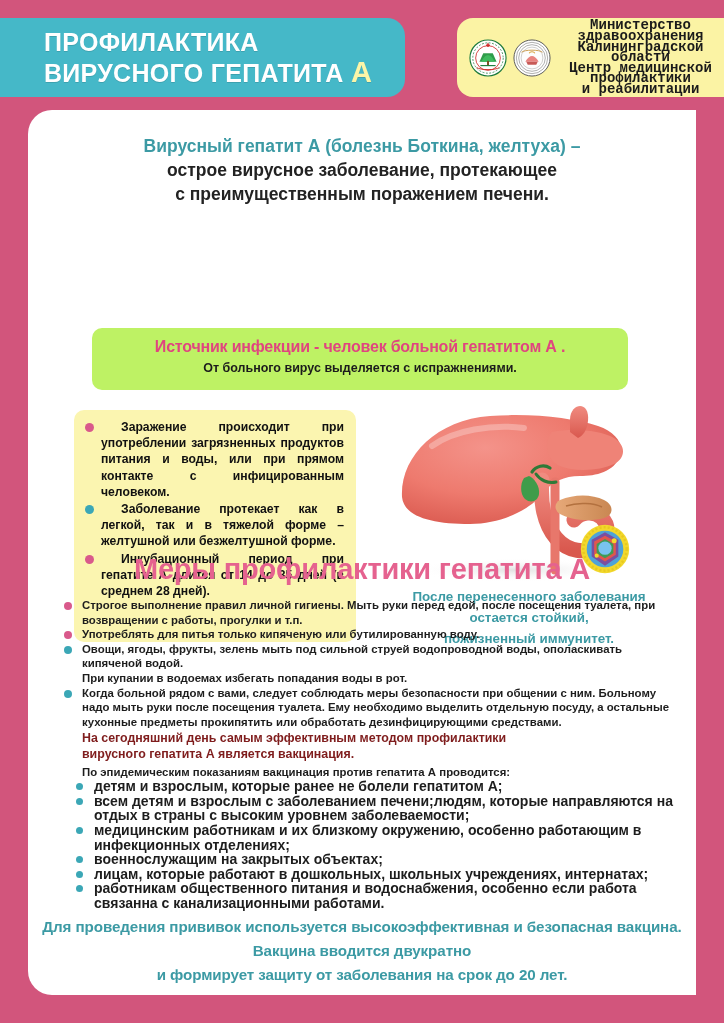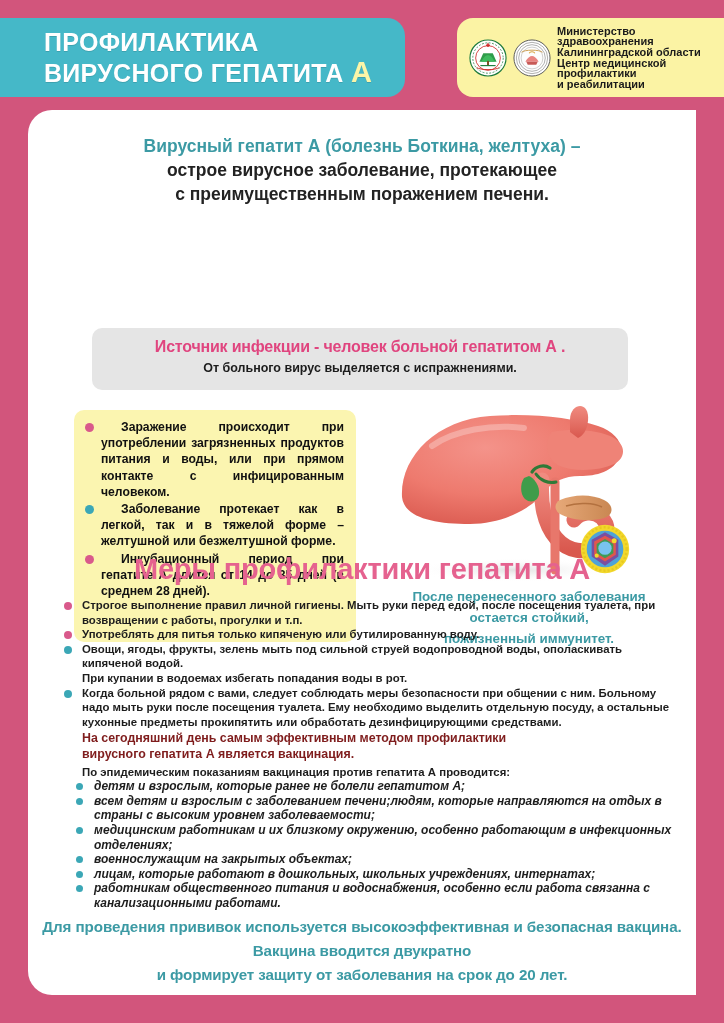--- a/index.html
+++ b/index.html
@@ -48,25 +48,26 @@
     width: 275px; height: 79px;
     background: #fbf3a4;
     border-radius: 16px 0 0 16px;
     display: flex;
     align-items: center;
     padding: 0 8px 0 12px;
     gap: 6px;
   }
   .emblem { width: 38px; height: 38px; flex: 0 0 38px; }
   .ministry-text {
-    font-size: 11px;
+    font-size: 14px;
     line-height: 10.6px;
     color: #1b1b1b;
     font-weight: bold;
-    font-family: Liberation Sans, sans-serif;
+    font-family: Liberation Mono, monospace;
+    text-align: center;
   }
 
   
   .card {
     position: absolute;
     left: 28px; top: 110px;
     width: 668px; height: 885px;
     background: #ffffff;
     border-radius: 24px 0 0 24px;
   }
@@ -89,21 +90,21 @@
     font-weight: bold;
     font-size: 17.5px;
     line-height: 24px;
   }
 
   
   .source-banner {
     position: absolute;
     left: 64px; top: 218px;
     width: 536px; height: 62px;
-    background: #e5e5e5;
+    background: #bef264;
     border-radius: 10px;
     text-align: center;
     padding-top: 8px;
   }
   .source-1 {
     color: #e0457f;
     font-weight: bold;
     font-size: 16px;
     line-height: 22px;
     letter-spacing: -0.2px;
@@ -213,25 +214,24 @@
     padding-left: 28px;
     font-size: 12.4px;
     line-height: 15.6px;
     font-weight: bold;
     color: #7f1d1d;
     margin-top: 2px;
   }
   .m-sub {
     position: relative;
     padding-left: 40px;
-    font-size: 12px;
+    font-size: 14px;
     line-height: 14.6px;
     font-weight: bold;
     color: #1d1d1d;
-    font-style: italic;
   }
   .m-sub .bullet {
     position: absolute;
     left: 22px; top: 4px;
     width: 7px; height: 7px;
     border-radius: 50%;
     background: #3ba7b6;
   }
 
   

